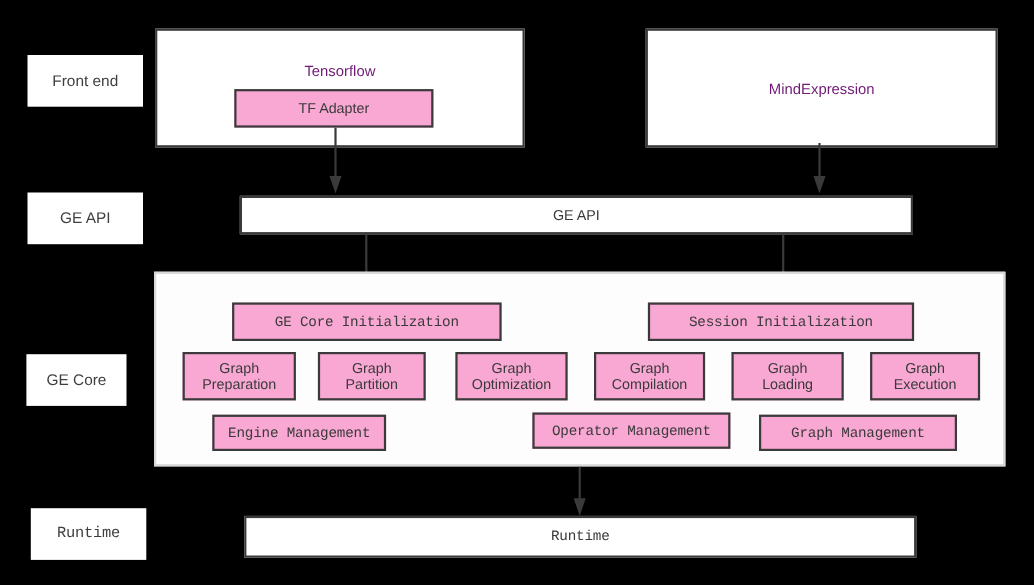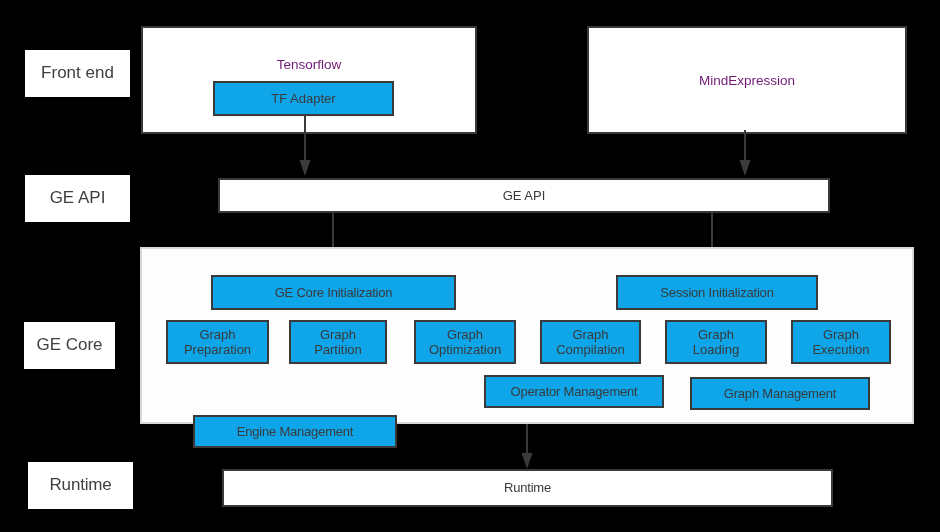--- a/index.html
+++ b/index.html
@@ -27,51 +27,51 @@
     display: flex;
     align-items: center;
     justify-content: center;
     text-align: center;
     line-height: 1.18;
     white-space: pre-line;
   }
   
   .rail-label {
     border: none;
-    font-size: 17px;
+    font-size: 14px;
     color: #3f3f3f;
   }
   
   .frame {
     border: 2px solid #3a3a3a;
     background: #ffffff;
   }
   .frame-title {
     position: absolute;
     left: 0;
     right: 0;
     text-align: center;
     color: #701a75;
     font-size: 13.5px;
   }
   .node {
     border: 2px solid #3a3a3a;
-    background: #0ea5e9;
+    background: #f9a8d4;
     font-size: 13px;
     color: #3a3a3a;
   }
   .bar {
     border: 2px solid #3a3a3a;
     background: #ffffff;
     font-size: 13px;
     color: #3a3a3a;
     font-family: "Liberation Sans Narrow", "Liberation Sans", sans-serif;
   }
   .narrow {
-    font-family: Liberation Sans, sans-serif;
+    font-family: Liberation Mono, monospace;
     letter-spacing: -0.2px;
   }
   .core-panel {
     position: absolute;
     background: #fdfdfd;
     border: 2px solid #d8d8d8;
     box-sizing: border-box;
   }
   .arrow {
     position: absolute;
@@ -142,21 +142,21 @@
       <polygon points="7,60 1.5,44 12.5,44" fill="#3a3a3a"></polygon>
     </svg>
   </div>
 
   <div class="core-panel" style="left:140px; top:247px; width:774px; height:177px;"></div>
 
   <div class="box node" style="left:211px; top:275px; width:245px; height:35px;">
     <span class="narrow">GE Core Initialization</span>
   </div>
 
-  <div class="box node" style="left:616px; top:275px; width:202px; height:35px;">
+  <div class="box node" style="left:589px; top:275px; width:242px; height:35px;">
     <span class="narrow">Session Initialization</span>
   </div>
 
   <div class="box node" style="left:166px; top:320px; width:103px; height:44px;">
     <span>Graph
 Preparation</span>
   </div>
 
   <div class="box node" style="left:289px; top:320px; width:98px; height:44px;">
     <span>Graph
@@ -176,21 +176,21 @@
   <div class="box node" style="left:665px; top:320px; width:102px; height:44px;">
     <span>Graph
 Loading</span>
   </div>
 
   <div class="box node" style="left:791px; top:320px; width:100px; height:44px;">
     <span>Graph
 Execution</span>
   </div>
 
-  <div class="box node" style="left:193px; top:377px; width:204px; height:33px;margin-top:38px;">
+  <div class="box node" style="left:193px; top:377px; width:158px; height:33px;">
     <span class="narrow">Engine Management</span>
   </div>
 
   <div class="box node" style="left:440px; top:375px; width:180px; height:33px;margin-left:44px;">
     <span class="narrow">Operator Management</span>
   </div>
 
   <div class="box node" style="left:690px; top:377px; width:180px; height:33px;">
     <span class="narrow">Graph Management</span>
   </div>

